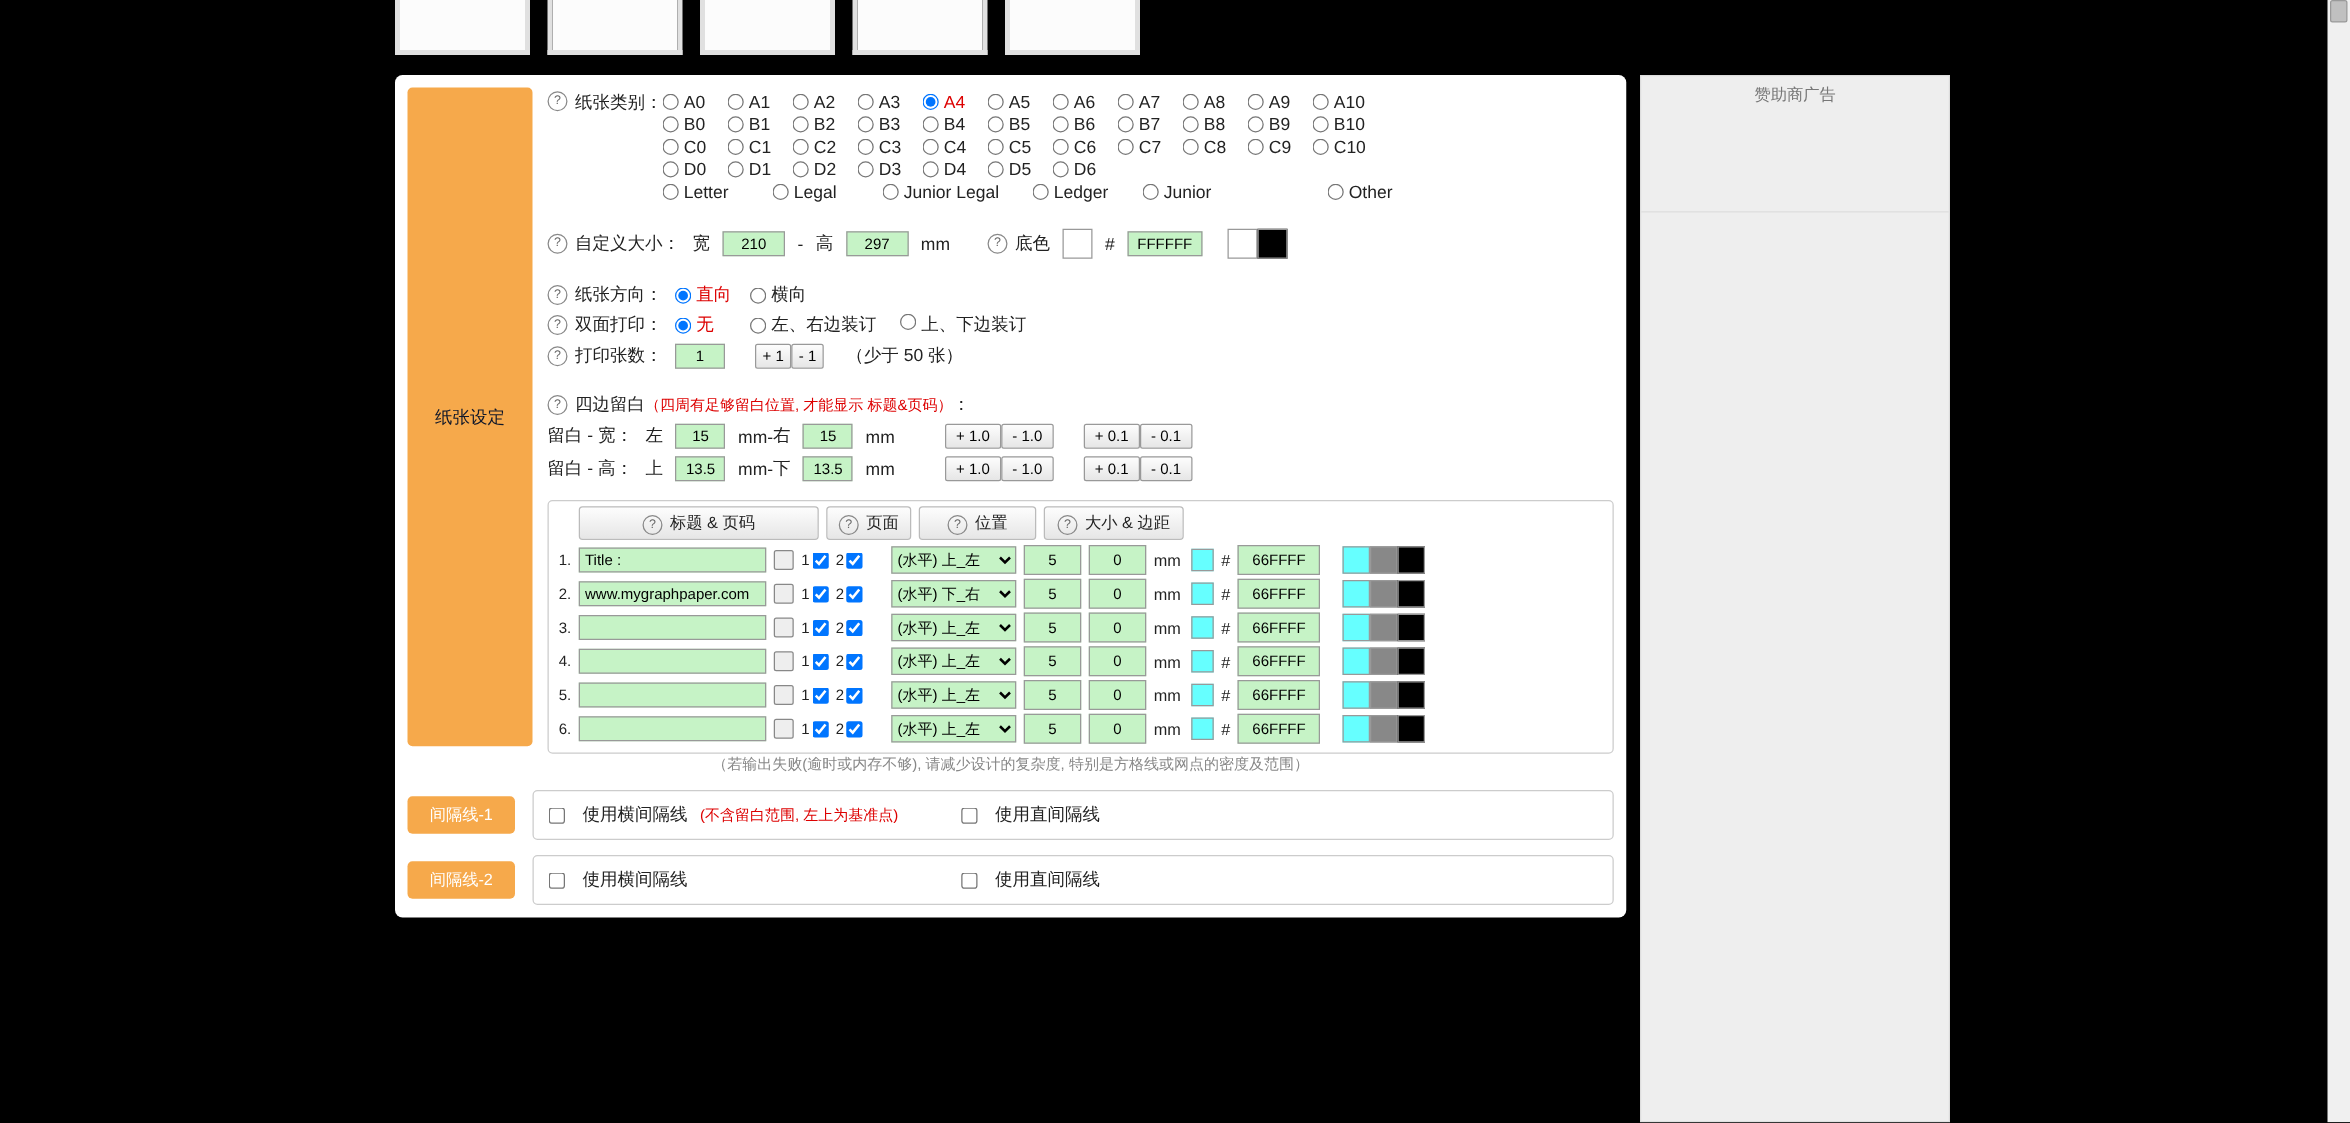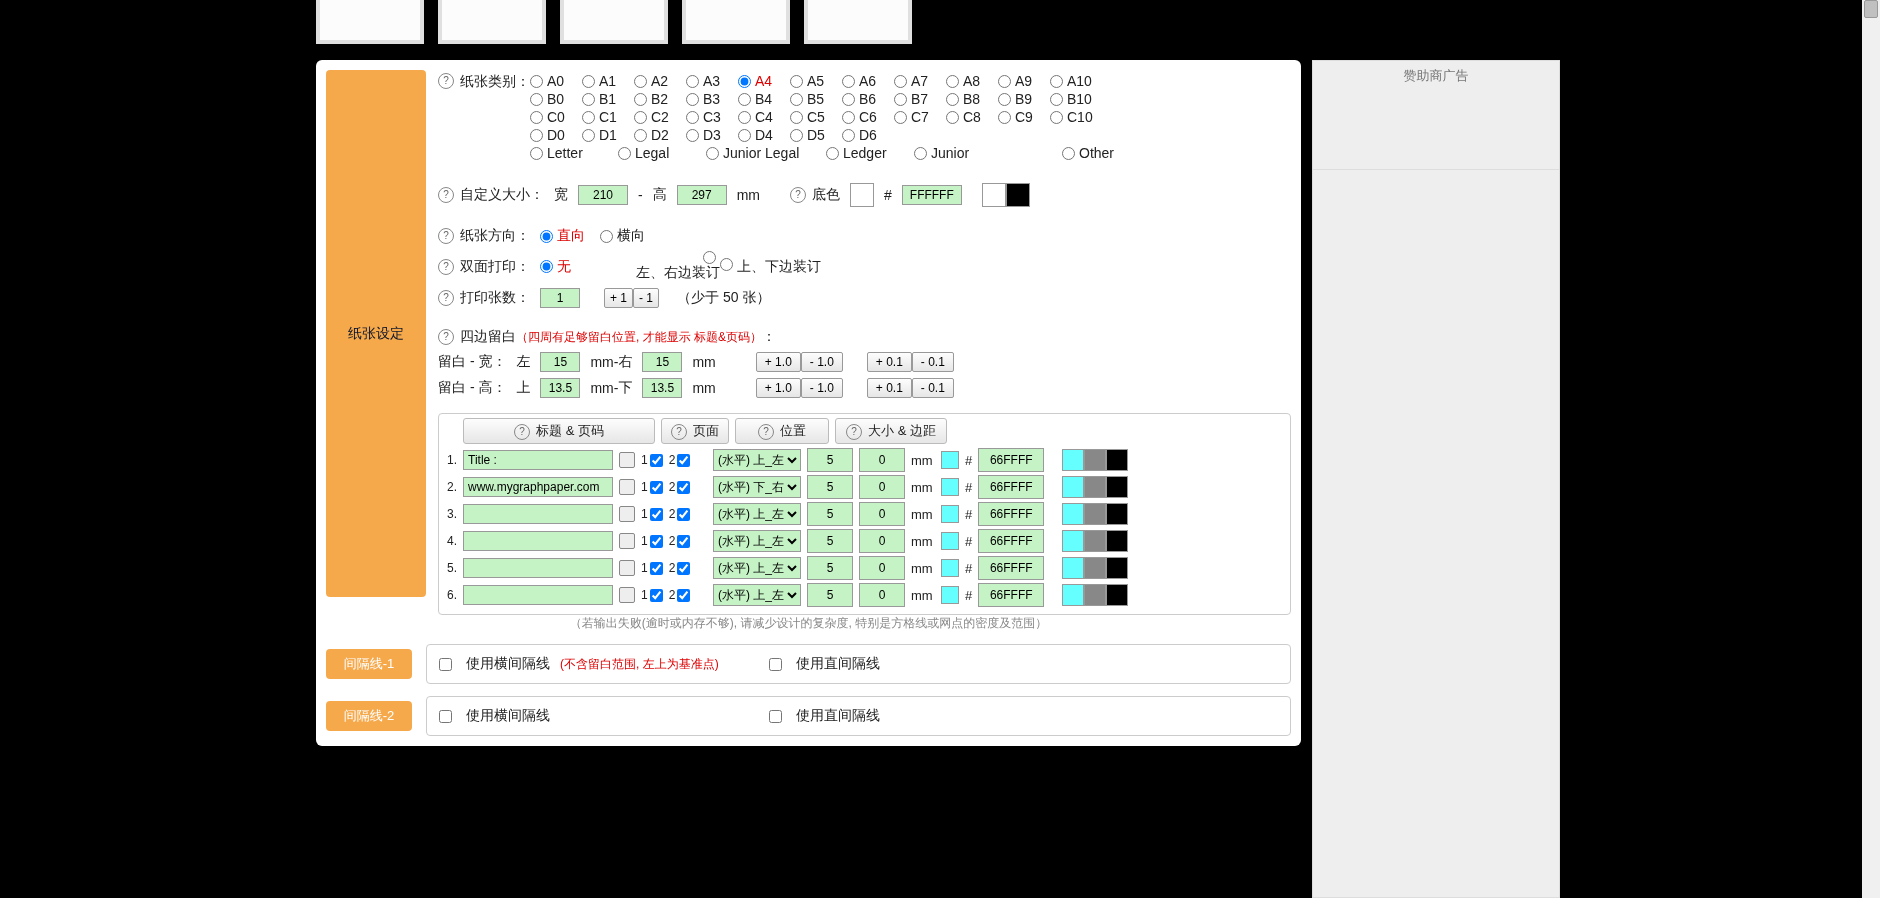--- a/index.html
+++ b/index.html
@@ -36,21 +36,21 @@
   .tt-h1 { flex:0 0 190px; }
   .tt-h2 { flex:0 0 66px; }
   .tt-h3 { flex:0 0 92px; }
   .tt-h4 { flex:0 0 110px; }
   .tt-h5 { flex:1; }
   .tt-row { display:flex; align-items:center; gap:6px; margin:3px 0; font-size:12px; }
   .tt-num { width:14px; text-align:right; }
   .tt-in { background:#c6f3c6; border:1px solid #999; width:150px; height:20px; font-size:12px; padding:0 4px; box-sizing:border-box; }
   .tt-chk { width:14px; height:14px; border:1px solid #888; background:#eee; border-radius:2px; display:inline-block; }
   .pg { display:flex; align-items:center; gap:2px; width:66px; font-size:12px; }
-  .sel { background:#c6f3c6; border:1px solid #999; height:22px; width:88px; font-size:12px; }
+  .sel { background:#c6f3c6; border:1px solid #999; height:22px; width:100px; font-size:12px; }
   .num-sm { background:#c6f3c6; border:1px solid #999; width:40px; height:20px; text-align:center; font-size:12px; }
   .mm { font-size:13px; width:24px; }
   .hash { font-size:13px; }
   .hex-in { background:#c6f3c6; border:1px solid #999; width:60px; height:20px; text-align:center; font-size:12px; }
   .swatch-row { display:flex; gap:0; }
   .swatch-row .sw { width:20px; height:20px; }
   .big-btn { width:680px; margin:18px auto 6px; display:block; background:linear-gradient(#fdfdfd,#e6e6e6); border:1px solid #999; border-radius:4px; padding:8px 0; text-align:center; font-size:16px; letter-spacing:2px; cursor:pointer; }
   .hint { text-align:center; color:#888; font-size:12px; margin-bottom:4px; }
   .sep-block { display:flex; align-items:center; gap:14px; margin-top:12px;justify-content:flex-end; }
   .sep-label { width:86px; background:#f6a94b; border-radius:4px; color:#fff; text-align:center; padding:6px 0; font-size:13px; }
@@ -329,21 +329,21 @@
         </div>
 
         <div class="row">
           <span class="help">?</span>
           <span class="label">双面打印：</span>
           <span class="gap"></span>
           <label style="width:60px;display:inline-flex;align-items:center;">
               <input type="radio" checked="" style="">
               <span class="red">无</span>
             </label>
-          <label style="width:120px;display:inline-flex;align-items:flex-end;flex-direction:column;">
+          <label style="width:120px;display:inline-flex;align-items:center;">
               <input type="radio" style="">
               <span>左、右边装订</span>
             </label>
           <label style="display:inline-flex;align-items:flex-start;">
               <input type="radio" style="">
               <span>上、下边装订</span>
             </label>
         </div>
 
         <div class="row">

